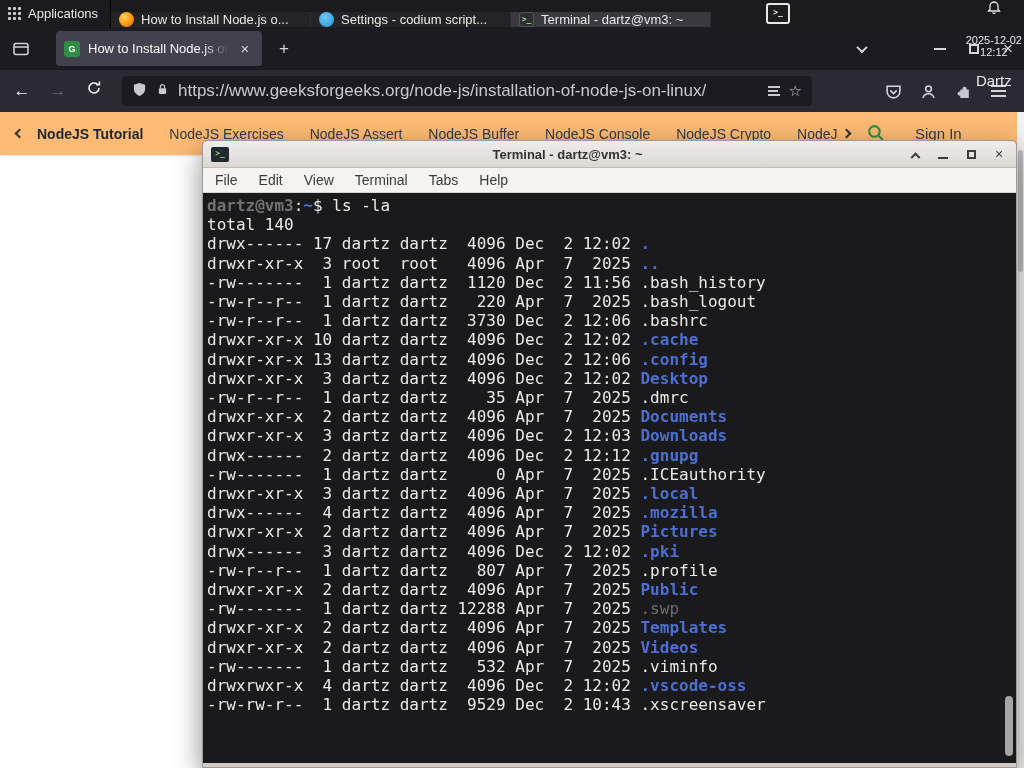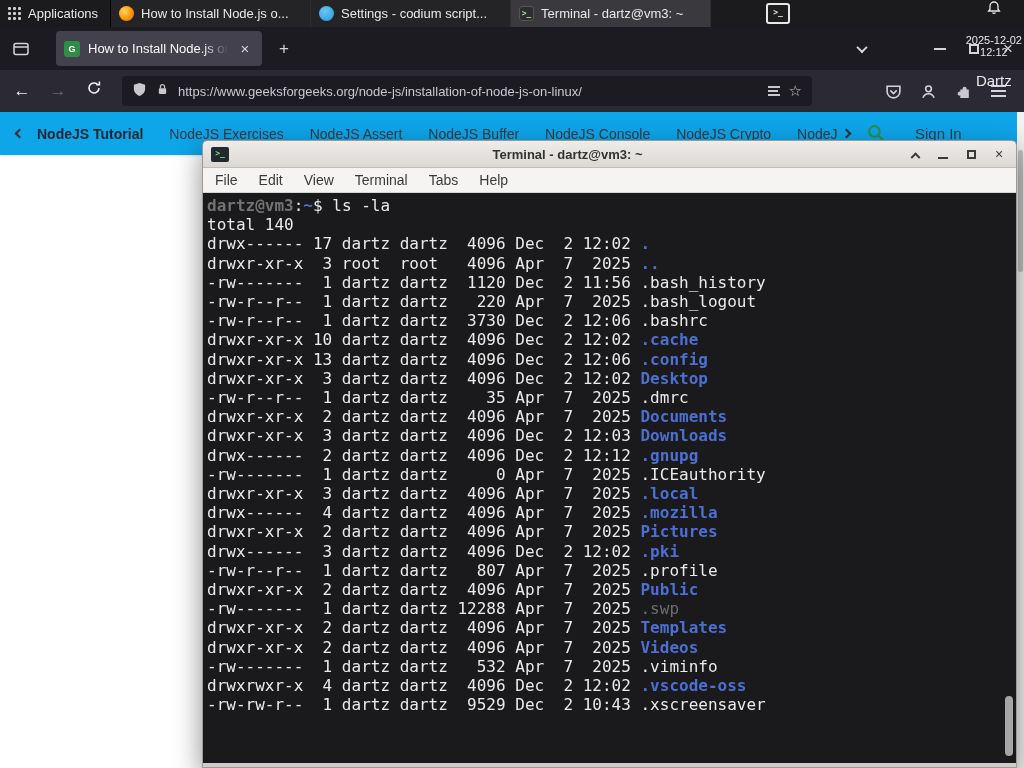--- a/index.html
+++ b/index.html
@@ -5,21 +5,21 @@
   * { margin:0; padding:0; box-sizing:border-box; }
   html,body { width:1024px; height:768px; }
   body { font-family:"Liberation Sans", sans-serif; overflow:hidden; background:#fff; }
   .screen { position:relative; width:1024px; height:768px; background:#fff; overflow:hidden; }
 
   
   .taskbar { position:absolute; top:0; left:0; right:0; height:27px; background:#1b1b1d; display:flex; align-items:stretch; color:#e8e8e8; z-index:50; }
   .apps-btn { display:flex; align-items:center; gap:7px; padding:0 12px 0 8px; font-size:13px; border-right:1px solid #000; cursor:default; }
   .grid-icon { width:13px; height:13px; display:grid; grid-template-columns:repeat(3,1fr); gap:1.5px; }
   .grid-icon i { background:#cfcfcf; border-radius:1px; }
-  .taskbar-windows { display:flex; }
+  .taskbar-windows { display:flex;align-items:flex-end; }
   .task-btn { width:200px; display:flex; align-items:center; gap:7px; padding:0 8px; font-size:13px; border-right:1px solid #2e2e30; background:#242427; }
   .task-btn.active { background:#3a3a3e; }
   .task-btn .label { white-space:nowrap; overflow:hidden; flex:1; }
   .app-icon { width:15px; height:15px; flex:0 0 15px; border-radius:3px; }
   .app-firefox { border-radius:50%; background:radial-gradient(circle at 35% 35%, #ffd567, #ff9400 55%, #e3526b); }
   .app-codium { border-radius:50%; background:radial-gradient(circle at 40% 35%, #6ec6f5, #2196d6); }
   .app-terminal { background:#2d2d2d; border:1px solid #555; color:#9fe39f; font:bold 8px/13px "DejaVu Sans Mono",monospace; text-align:center; }
   .tray { margin-left:55px; display:flex; align-items:center; }
   .tray-term { width:24px; height:21px; border:2px solid #e8e8e8; border-radius:3px; background:#1d1d1d; color:#e8e8e8; font:bold 8px/16px "DejaVu Sans Mono",monospace; text-align:center; }
   .taskbar-right { margin-left:auto; display:flex; align-items:center; gap:14px; padding-right:2px;flex-direction:column; }
@@ -39,31 +39,31 @@
   .ctl-chevron { right:152px; } .ctl-min { right:74px; } .ctl-max { right:40px; } .ctl-close { right:6px; font-size:17px; }
   .chev { display:inline-block; width:8px; height:8px; border-right:2px solid currentColor; border-bottom:2px solid currentColor; }
   .chev.down { transform:rotate(45deg) translate(-1px,-1px); }
   .bar { width:12px; height:2px; background:#d5d4db; }
   .sq { width:10px; height:10px; border:2px solid #d5d4db; }
 
   .navbar { position:absolute; top:43px; left:0; right:0; height:42px; background:#2b2a33; display:flex; align-items:center; color:#efeff1; }
   .nav-btn { width:28px; height:28px; margin-left:8px; text-align:center; line-height:27px; font-size:17px; border-radius:4px; }
   .nav-btn.disabled { color:#66656f; }
   .urlbar { margin-left:14px; width:690px; height:30px; background:#1c1b22; border-radius:4px; display:flex; align-items:center; padding:0 10px; gap:9px; }
-  .url-text { flex:1; font-size:13px; color:#c9c8cf; white-space:nowrap; overflow:hidden; }
+  .url-text { flex:1; font-size:17px; color:#c9c8cf; white-space:nowrap; overflow:hidden; }
   .star { font-size:15px; color:#c9c8cf; }
   .mini-lines { display:inline-block; width:12px; height:10px; border-top:2px solid #c9c8cf; border-bottom:2px solid #c9c8cf; position:relative; }
   .mini-lines::after { content:""; position:absolute; left:0; right:2px; top:2px; height:2px; background:#c9c8cf; }
   .nav-right { display:flex; align-items:center; gap:15px; margin-left:71px; }
   .nav-right > span { width:20px; height:20px; display:flex; align-items:center; justify-content:center; }
   .burger { display:inline-block; width:15px; height:12px; border-top:2px solid #d5d4db; border-bottom:2px solid #d5d4db; position:relative; }
   .burger::after { content:""; position:absolute; left:0; right:0; top:3px; height:2px; background:#d5d4db; }
 
   
-  .sitenav { position:absolute; top:85px; left:0; right:7px; height:43px; background:#0ea5e9; display:flex; align-items:center; font-size:14px; color:#2f3b47; box-shadow:0 1px 2px rgba(0,0,0,.12); }
+  .sitenav { position:absolute; top:85px; left:0; right:7px; height:43px; background:#fdba74; display:flex; align-items:center; font-size:14px; color:#2f3b47; box-shadow:0 1px 2px rgba(0,0,0,.12); }
   .schev { display:inline-block; width:7px; height:7px; border-right:2px solid #333; border-bottom:2px solid #333; }
   .schev.left { transform:rotate(135deg); margin-left:16px; }
   .schev.right { transform:rotate(-45deg); margin-left:6px; }
   .nav-links { display:flex; gap:26px; margin-left:14px; width:800px; overflow:hidden; white-space:nowrap; }
   .nav-link.current { font-weight:bold; color:#1d2731; }
   .search-icon { margin-left:16px; }
   .signin { margin-left:30px; font-size:15px; color:#2f3b47; }
 
   
   .pg-scroll { position:absolute; top:85px; right:0; width:7px; bottom:0; background:#f2f2f2; }

